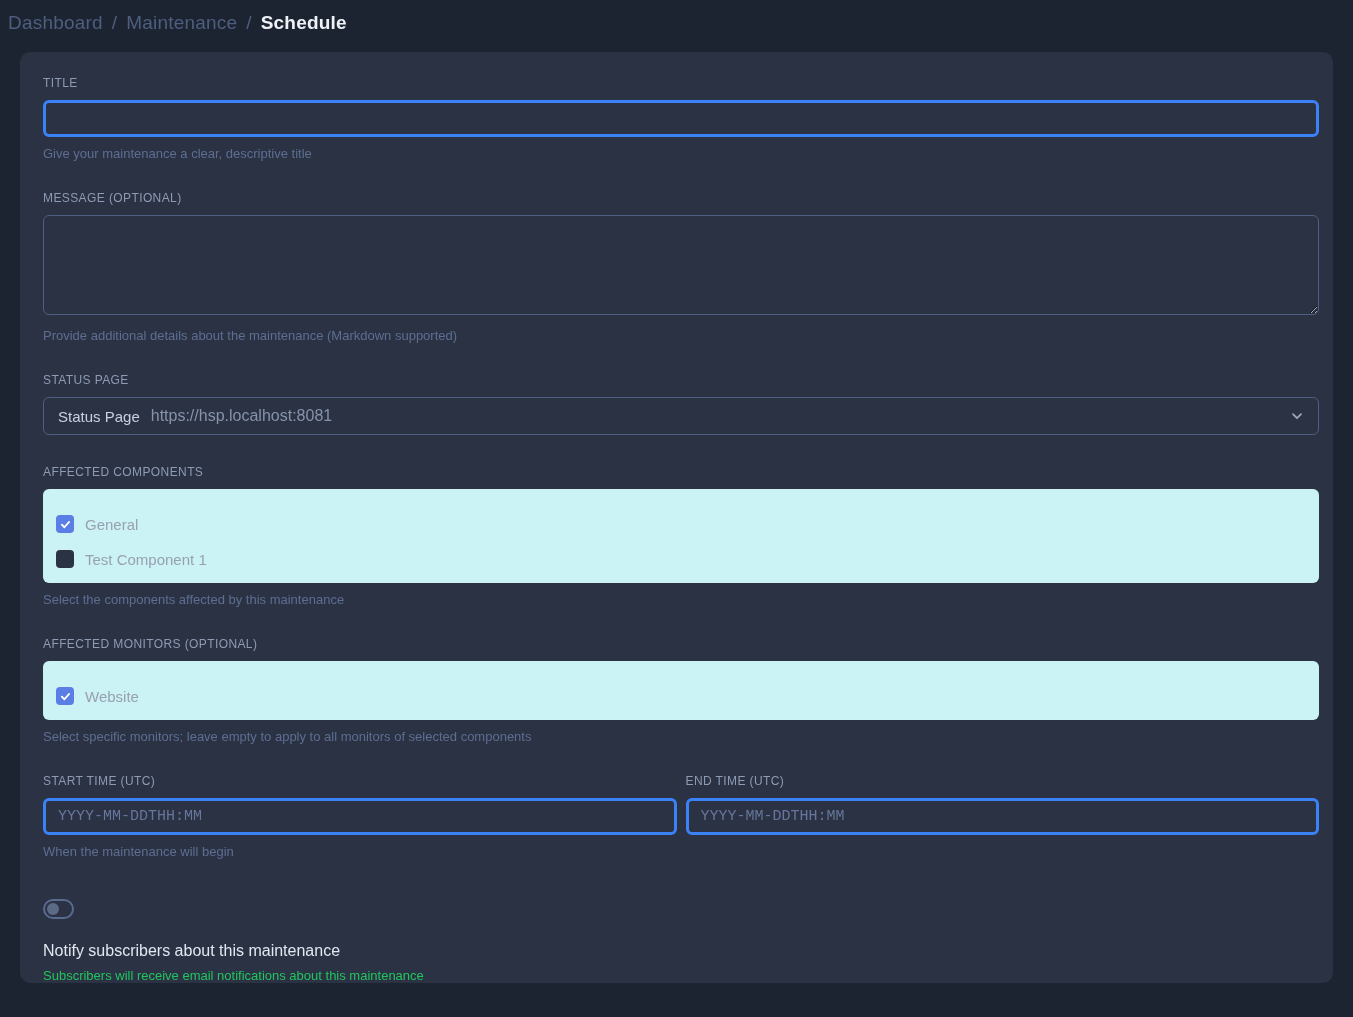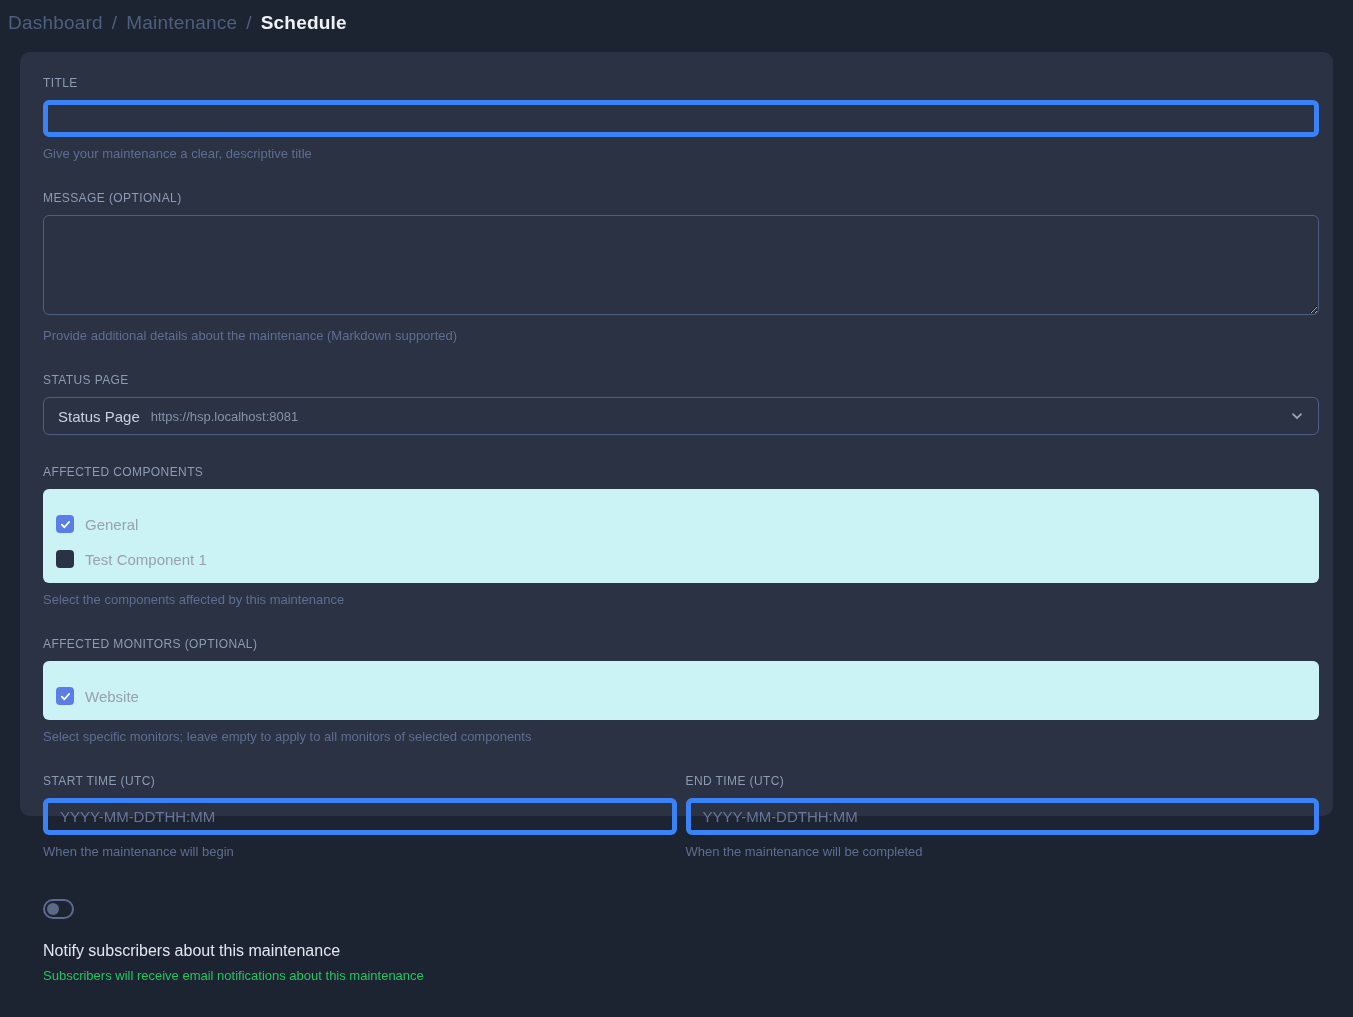--- a/index.html
+++ b/index.html
@@ -18,42 +18,42 @@
   .crumb { color: #4e5e7f; cursor: pointer; }
   .crumb-sep { color: #4e5e7f; }
   .crumb.current { color: #eef1f6; font-weight: 700; cursor: default; }
 
   
   .card {
     margin: 0 20px;
     background: #2a3244;
     border-radius: 10px;
     padding: 24px 14px 22px 23px;
-    height: 764px;
+    height: 931px;
   }
 
   .form-group { margin-bottom: 30px; }
   .field-label {
     display: block;
     font-size: 12px;
     color: #8e9bb4;
     letter-spacing: 0.4px;
     margin-bottom: 10px;
   }
   .helper { font-size: 13px; color: #5e6e91; margin-top: 9px; }
 
   .text-input {
     width: 100%; height: 37px;
     background: transparent;
-    border: 5px solid #3b82f6;
+    border: 3px solid #3b82f6;
     border-radius: 6px;
     padding: 0 12px;
     color: #dfe5ee;
     font-size: 15px;
-    font-family: Liberation Sans, sans-serif;
+    font-family: Liberation Mono, monospace;
     outline: none;
   }
   .text-input::placeholder, textarea::placeholder { color: #67769a; }
 
   textarea.msg-area {
     width: 100%; height: 100px;
     background: transparent;
     border: 1px solid #4d5f82;
     border-radius: 6px;
     padding: 10px 12px;
@@ -66,21 +66,21 @@
 
   .select {
     display: flex; align-items: center;
     height: 38px;
     border: 1px solid #4d5f82;
     border-radius: 6px;
     padding: 0 14px;
     cursor: pointer;
   }
   .select-name { font-size: 15px; color: #c9d1e0; margin-right: 11px; }
-  .select-url  { font-size: 13px; color: #8693ab; }
+  .select-url  { font-size: 16px; color: #8693ab; }
   .chevron { margin-left: auto; color: #9aa6bb; display: flex; align-items: center; }
 
   .choice-box {
     background: #cbf2f4;
     border-radius: 6px;
     padding: 12px 13px;
   }
   .choice-row {
     display: flex; align-items: center; gap: 11px;
     padding: 3px 0;
@@ -210,21 +210,20 @@
 
   <div class="time-grid">
     <div>
       <label class="field-label">START TIME (UTC)</label>
       <input class="text-input" type="text" placeholder="YYYY-MM-DDTHH:MM" style="">
       <div class="helper">When the maintenance will begin</div>
     </div>
     <div>
       <label class="field-label">END TIME (UTC)</label>
       <input class="text-input" type="text" placeholder="YYYY-MM-DDTHH:MM" style="">
-      <div class="helper">When the maintenance will be completed</div>
     </div>
   </div>
 
   <div class="notify-row">
     <div class="toggle">
         <span class="knob"></span>
       </div>
     <div>
       <div class="notify-label">Notify subscribers about this maintenance</div>
       <div class="notify-helper">Subscribers will receive email notifications about this maintenance</div>

